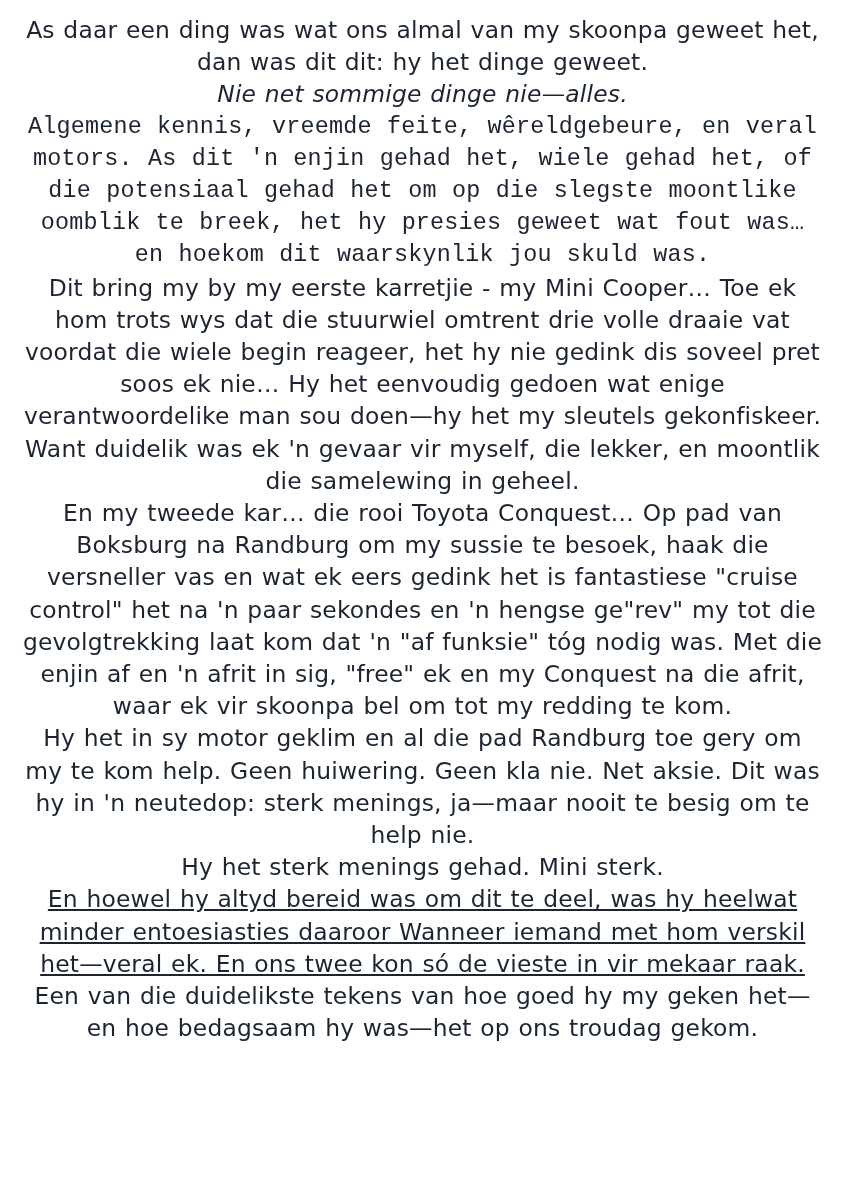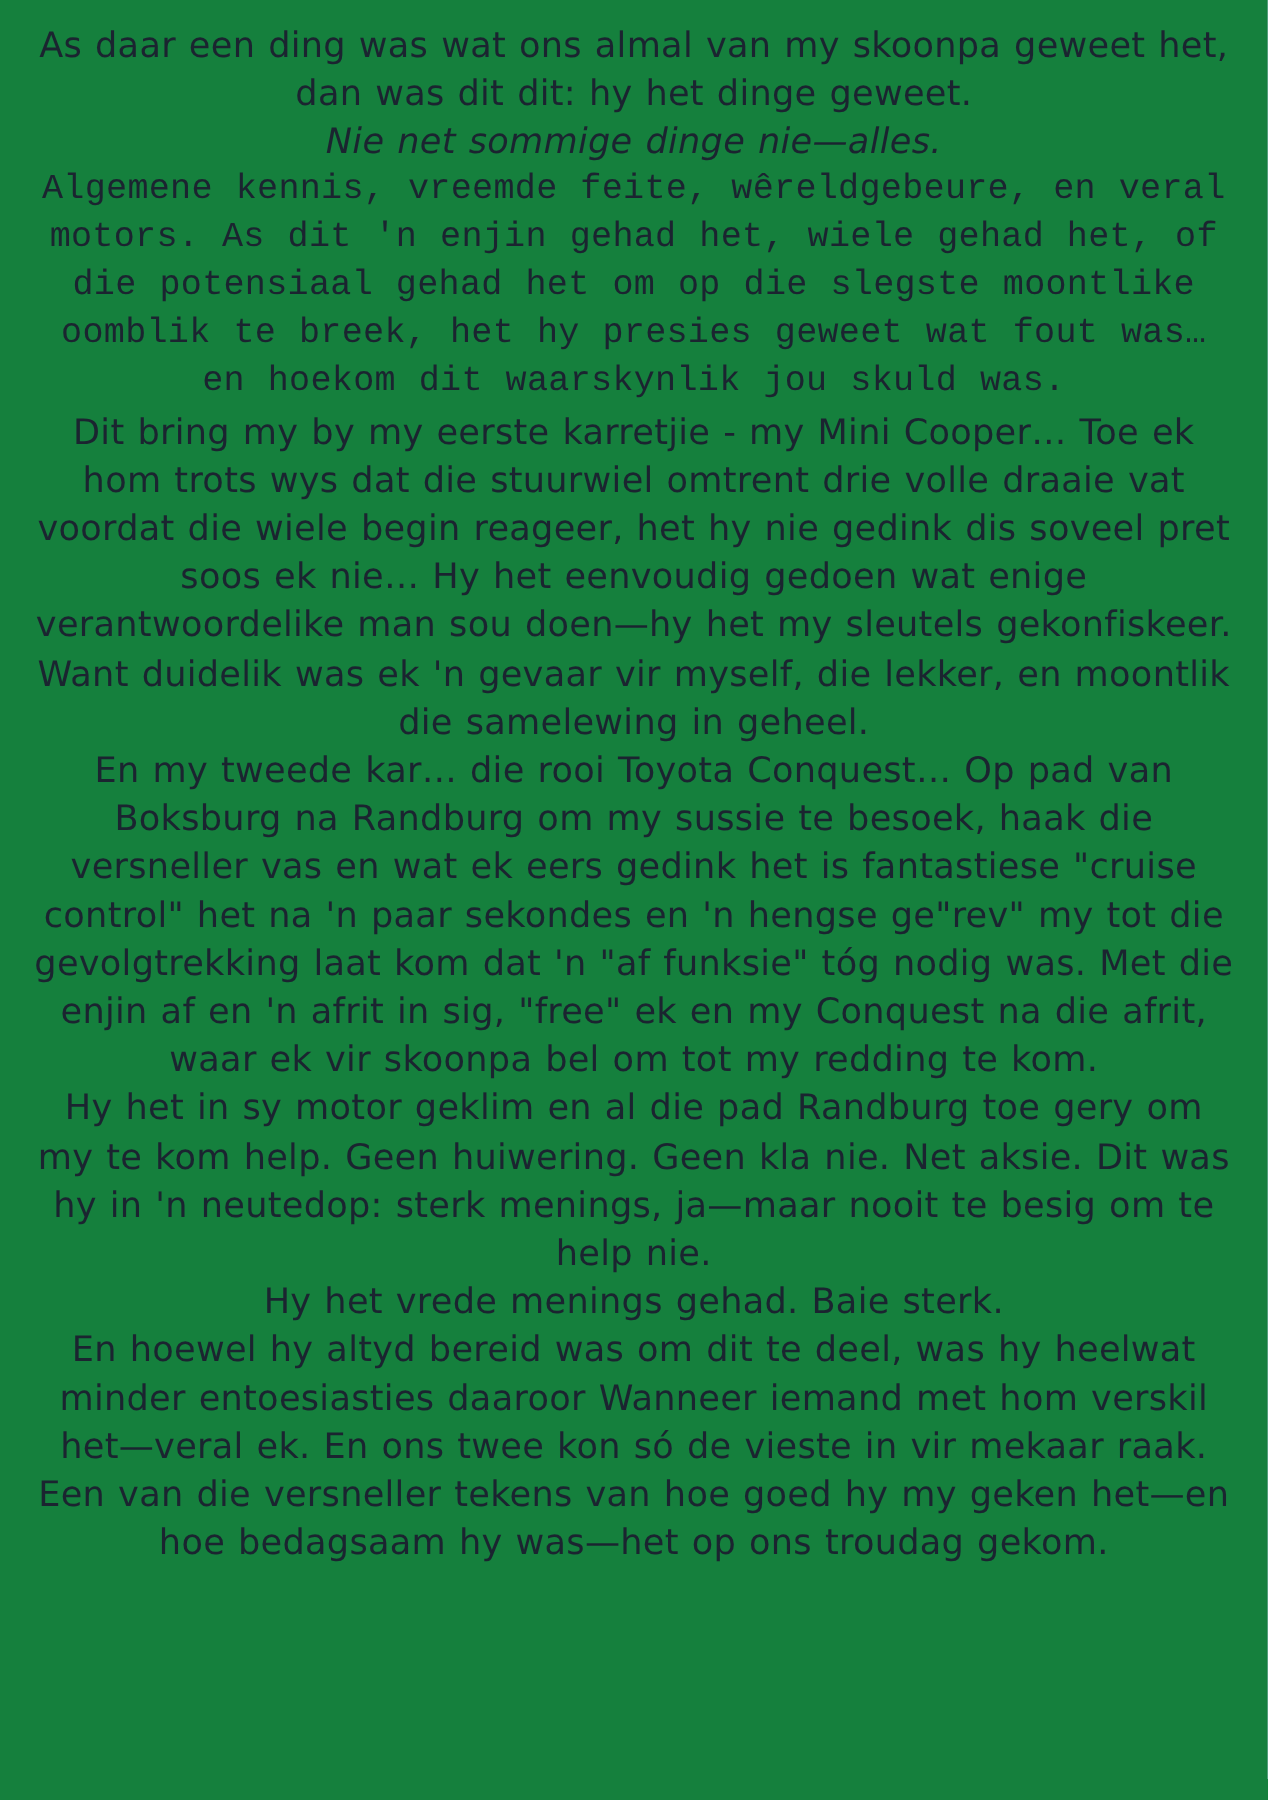--- a/index.html
+++ b/index.html
@@ -32,24 +32,24 @@
     letter-spacing: 0.2px;
     word-spacing: 1px;
   }
   .para + .para {
     margin-top: 0px;
   }
 </style>
 </head>
 <body style="background: rgb(189, 208, 232);">
 
-<div id="page" style="background: #15803d;">
+<div id="page" style="background: #ffffff;">
   <p class="para" style="color: rgb(27, 36, 48);">As daar een ding was wat ons almal van my skoonpa geweet het, dan was dit dit: hy het dinge geweet.</p>
   <p class="para" style="color: rgb(27, 36, 48); font-style: italic;">Nie net sommige dinge nie—alles.</p>
   <p class="para" style="color: rgb(27, 36, 48); font-family: Liberation Mono, monospace;">Algemene kennis, vreemde feite, wêreldgebeure, en veral motors. As dit 'n enjin gehad het, wiele gehad het, of die potensiaal gehad het om op die slegste moontlike oomblik te breek, het hy presies geweet wat fout was… en hoekom dit waarskynlik jou skuld was.</p>
   <p class="para" style="color: rgb(27, 36, 48);">Dit bring my by my eerste karretjie - my Mini Cooper… Toe ek hom trots wys dat die stuurwiel omtrent drie volle draaie vat voordat die wiele begin reageer, het hy nie gedink dis soveel pret soos ek nie… Hy het eenvoudig gedoen wat enige verantwoordelike man sou doen—hy het my sleutels gekonfiskeer.</p>
   <p class="para" style="color: rgb(27, 36, 48);">Want duidelik was ek 'n gevaar vir myself, die lekker, en moontlik die samelewing in geheel.</p>
   <p class="para" style="color: rgb(27, 36, 48);">En my tweede kar… die rooi Toyota Conquest… Op pad van Boksburg na Randburg om my sussie te besoek, haak die versneller vas en wat ek eers gedink het is fantastiese "cruise control" het na 'n paar sekondes en 'n hengse ge"rev" my tot die gevolgtrekking laat kom dat 'n "af funksie" tóg nodig was. Met die enjin af en 'n afrit in sig, "free" ek en my Conquest na die afrit, waar ek vir skoonpa bel om tot my redding te kom.</p>
   <p class="para" style="color: rgb(27, 36, 48);">Hy het in sy motor geklim en al die pad Randburg toe gery om my te kom help. Geen huiwering. Geen kla nie. Net aksie. Dit was hy in 'n neutedop: sterk menings, ja—maar nooit te besig om te help nie.</p>
-  <p class="para" style="color: rgb(27, 36, 48);">Hy het vrede menings gehad. Baie sterk.</p>
-  <p class="para" style="color: rgb(27, 36, 48);">En hoewel hy altyd bereid was om dit te deel, was hy heelwat minder entoesiasties daaroor Wanneer iemand met hom verskil het—veral ek. En ons twee kon só de vieste in vir mekaar raak.</p>
-  <p class="para" style="color: rgb(27, 36, 48);">Een van die versneller tekens van hoe goed hy my geken het—en hoe bedagsaam hy was—het op ons troudag gekom.</p>
+  <p class="para" style="color: rgb(27, 36, 48);">Hy het sterk menings gehad. Mini sterk.</p>
+  <p class="para" style="color: rgb(27, 36, 48); text-decoration: underline;">En hoewel hy altyd bereid was om dit te deel, was hy heelwat minder entoesiasties daaroor Wanneer iemand met hom verskil het—veral ek. En ons twee kon só de vieste in vir mekaar raak.</p>
+  <p class="para" style="color: rgb(27, 36, 48);">Een van die duidelikste tekens van hoe goed hy my geken het—en hoe bedagsaam hy was—het op ons troudag gekom.</p>
 </div>
 
 </body></html>

